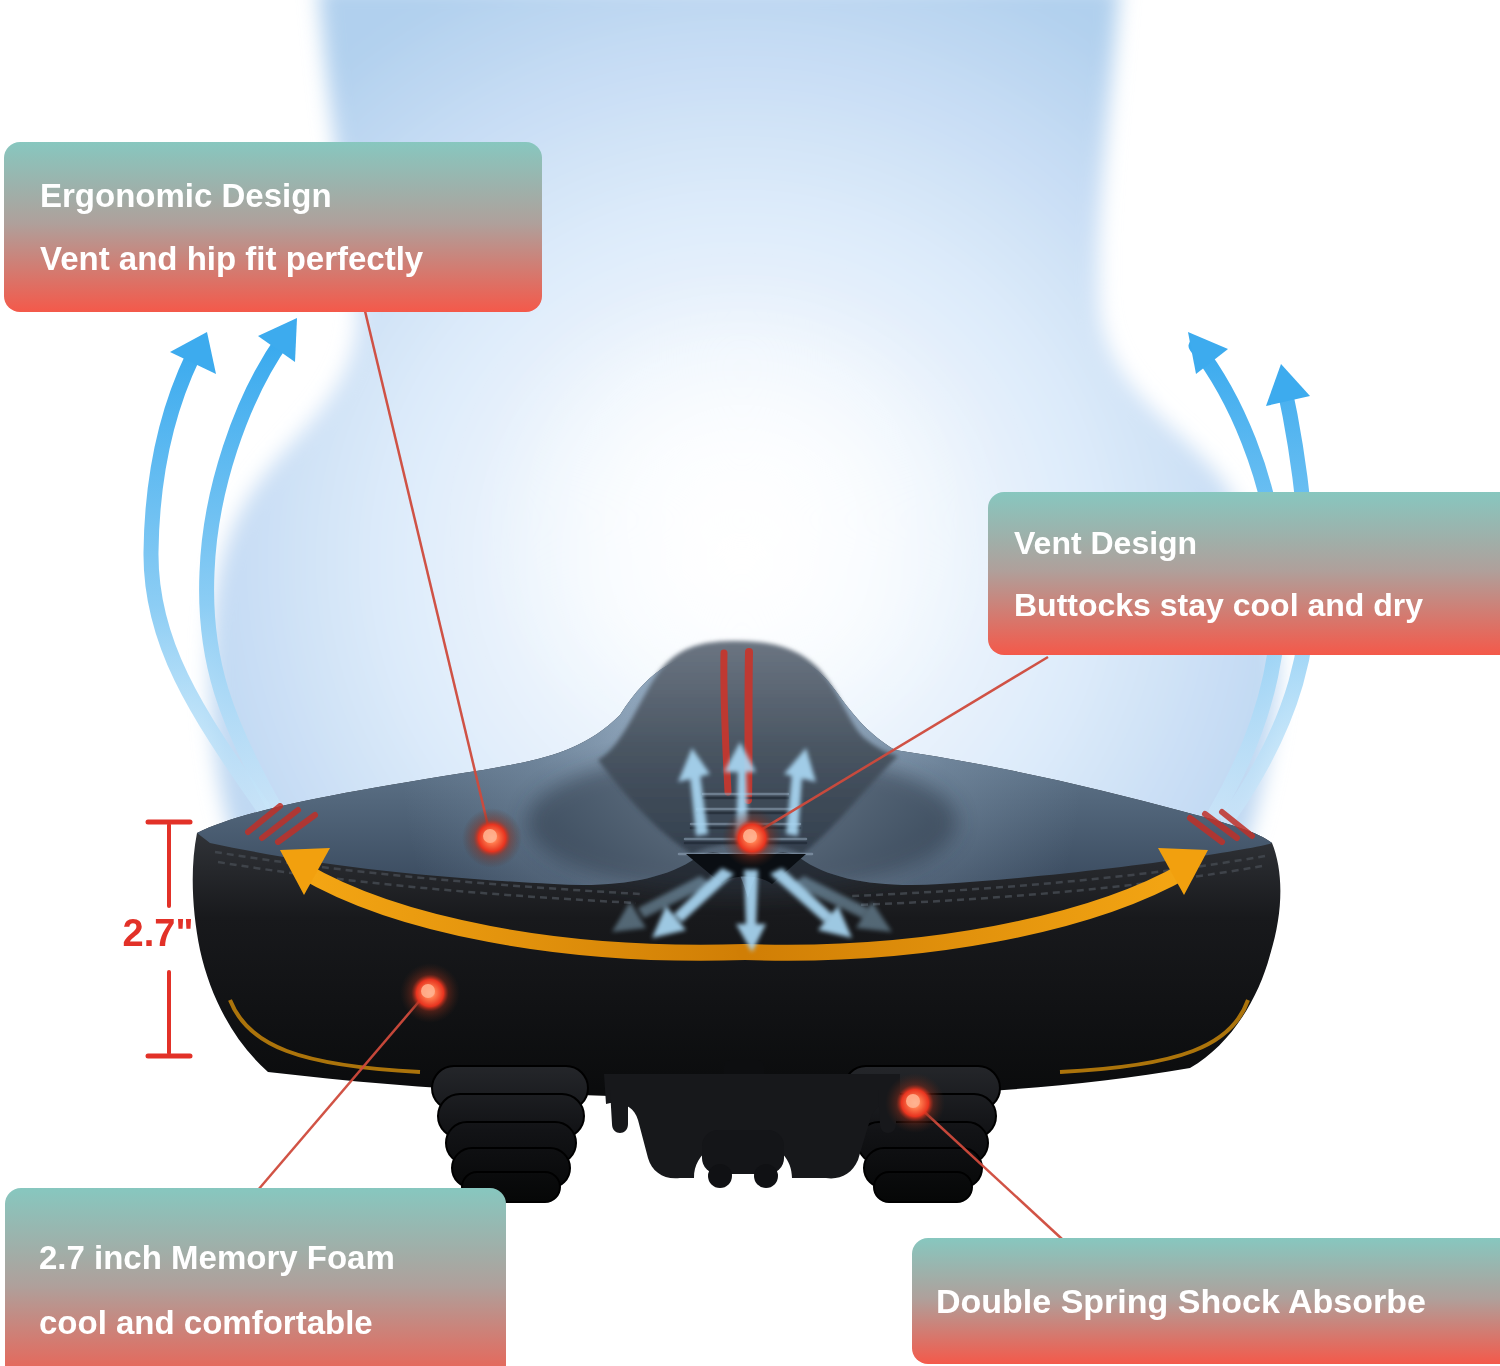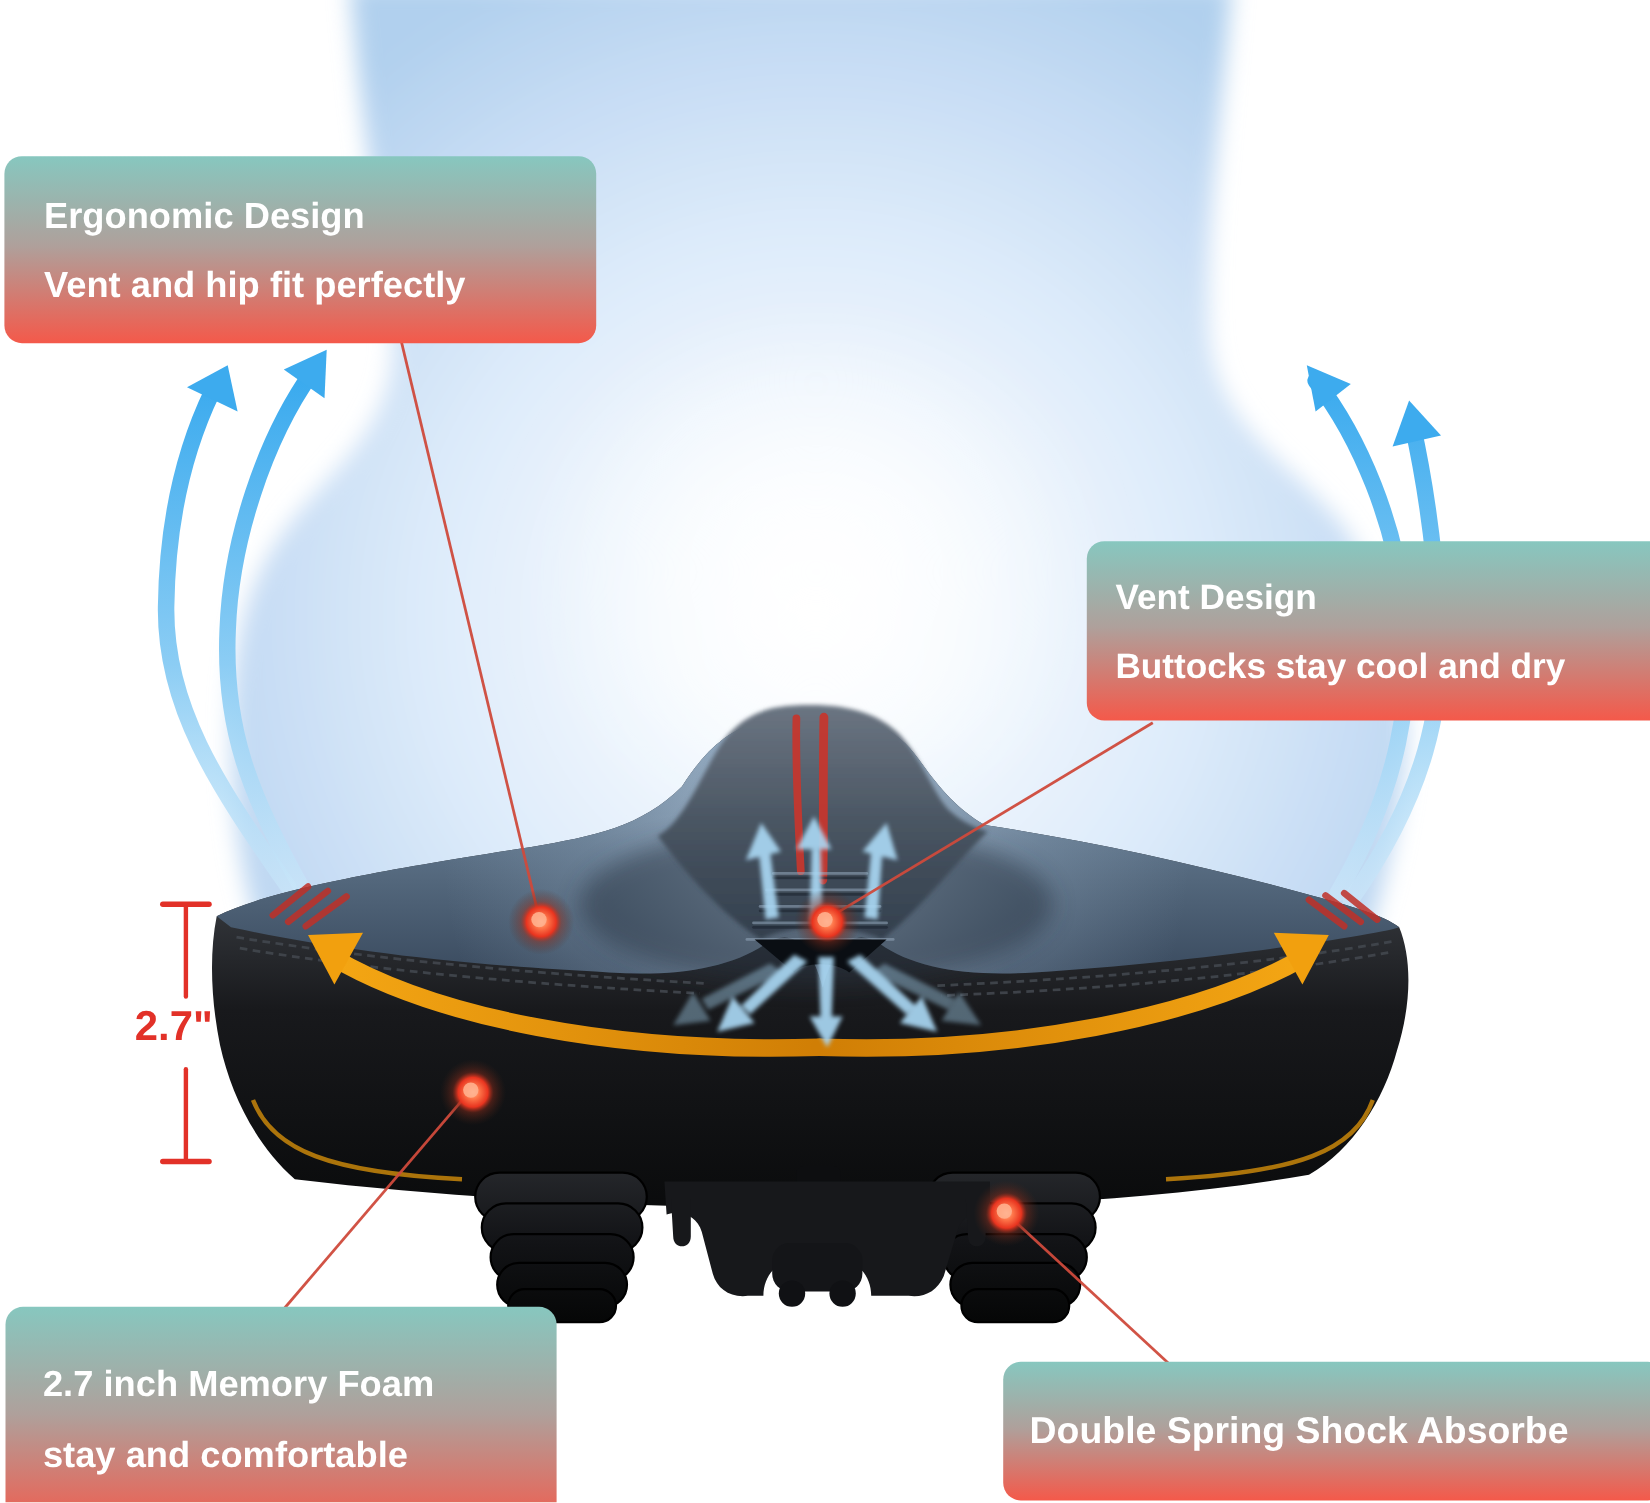--- a/index.html
+++ b/index.html
@@ -289,20 +289,20 @@
   <div class="ln">Vent and hip fit perfectly</div>
 </div>
 
 <div class="callout" id="callout-vent">
   <div class="ln">Vent Design</div>
   <div class="ln">Buttocks stay cool and dry</div>
 </div>
 
 <div class="callout" id="callout-foam">
   <div class="ln">2.7 inch Memory Foam</div>
-  <div class="ln">stay and comfortable</div>
+  <div class="ln">cool and comfortable</div>
 </div>
 
 <div class="callout" id="callout-spring">
   <div class="ln">Double Spring Shock Absorbe</div>
 </div>
 
 </div>
 
 </body></html>

